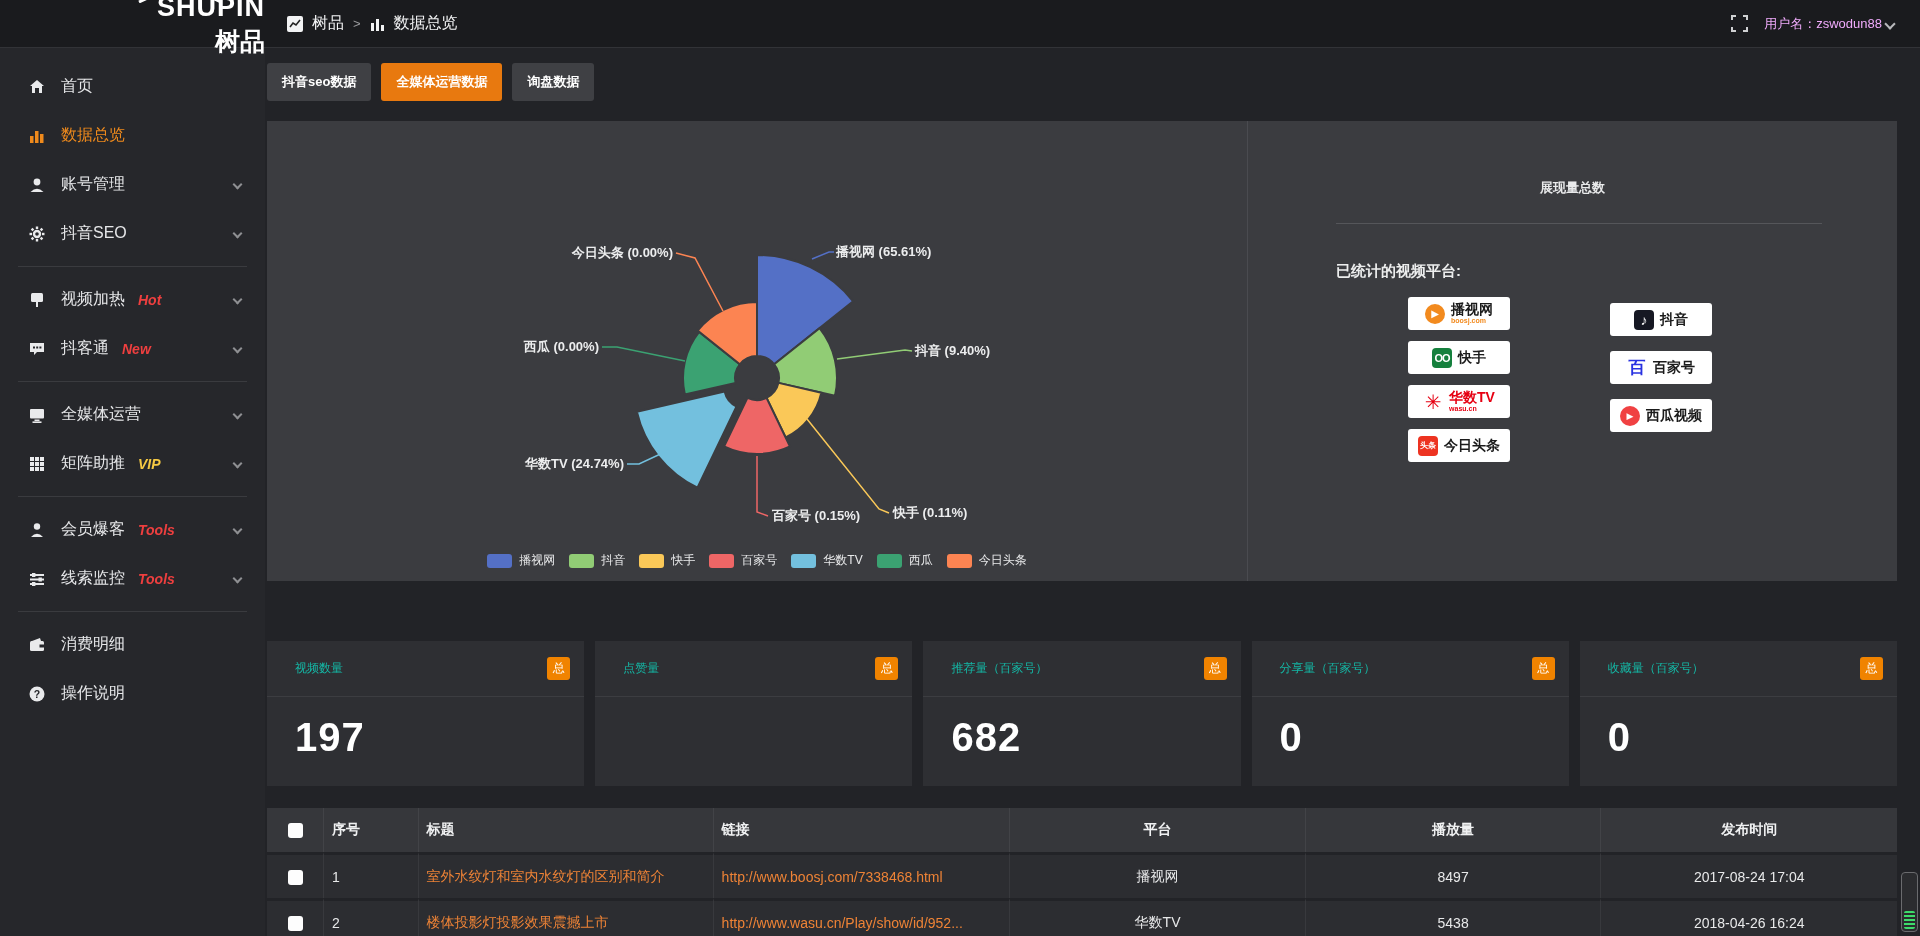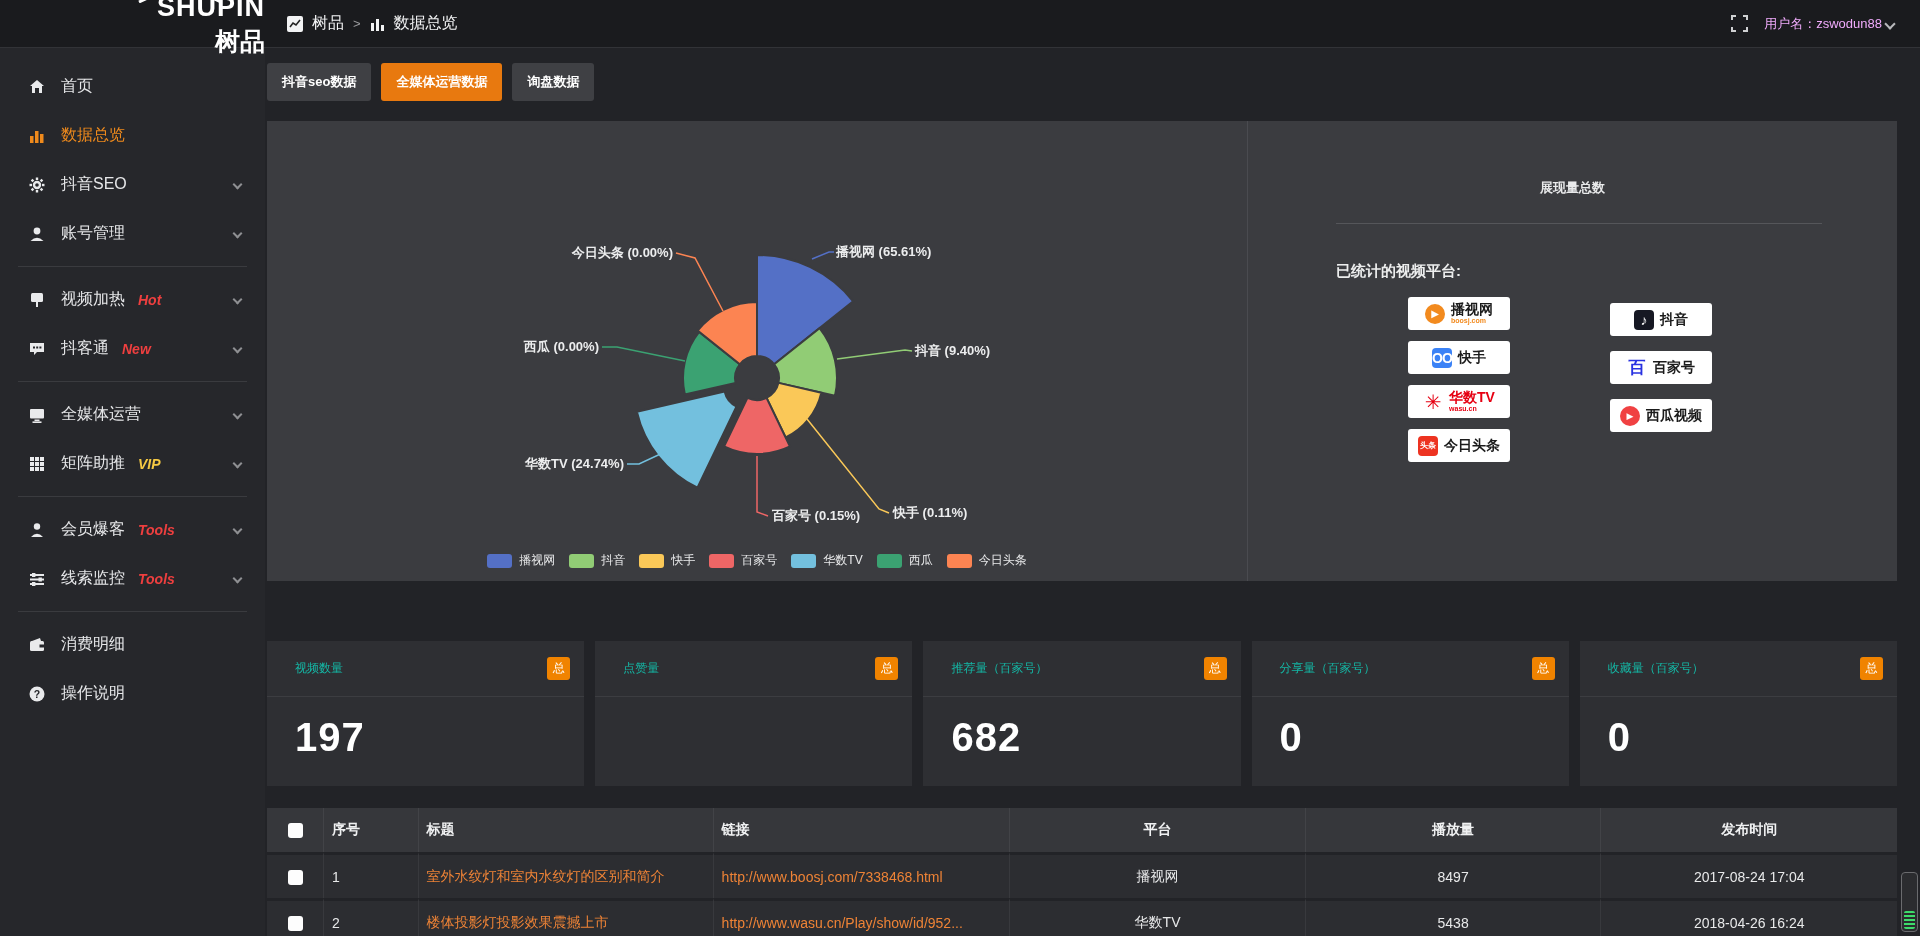--- a/index.html
+++ b/index.html
@@ -144,44 +144,44 @@
           <rect x="2" y="9" width="3.5" height="7" fill="#ef8a1c"></rect>
           <rect x="7" y="4" width="3.5" height="12" fill="#ef8a1c"></rect>
           <rect x="12" y="7" width="3.5" height="9" fill="#ef8a1c"></rect>
         </svg>
       </span>
       <span class="lab">数据总览</span>
     </div>
     <div class="side-item">
       <span class="ic">
         <svg width="18" height="18" viewBox="0 0 18 18">
+          <circle cx="9" cy="6" r="3.4" fill="#e9eaec"></circle>
+          <path d="M2.5 16 Q9 9.5 15.5 16 Z" fill="#e9eaec"></path>
+        </svg>
+      </span>
+      <span class="lab">账号管理</span>
+      <span class="side-chev"></span>
+    </div>
+    <div class="side-item">
+      <span class="ic">
+        <svg width="18" height="18" viewBox="0 0 18 18">
           <circle cx="9" cy="9" r="3" fill="none" stroke="#e9eaec" stroke-width="2.4"></circle>
           <g stroke="#e9eaec" stroke-width="2.4">
             <path d="M9 1.5 V4"></path>
             <path d="M9 14 V16.5"></path>
             <path d="M1.5 9 H4"></path>
             <path d="M14 9 H16.5"></path>
             <path d="M3.6 3.6 L5.4 5.4"></path>
             <path d="M12.6 12.6 L14.4 14.4"></path>
             <path d="M3.6 14.4 L5.4 12.6"></path>
             <path d="M12.6 5.4 L14.4 3.6"></path>
           </g>
         </svg>
       </span>
       <span class="lab">抖音SEO</span>
-      <span class="side-chev"></span>
-    </div>
-    <div class="side-item">
-      <span class="ic">
-        <svg width="18" height="18" viewBox="0 0 18 18">
-          <circle cx="9" cy="6" r="3.4" fill="#e9eaec"></circle>
-          <path d="M2.5 16 Q9 9.5 15.5 16 Z" fill="#e9eaec"></path>
-        </svg>
-      </span>
-      <span class="lab">账号管理</span>
       <span class="side-chev"></span>
     </div>
     <div class="side-divider"></div>
     <div class="side-item">
       <span class="ic">
         <svg width="18" height="18" viewBox="0 0 18 18">
           <rect x="3" y="2" width="12" height="9" rx="1.5" fill="#e9eaec"></rect>
           <rect x="8" y="11" width="2" height="5" fill="#e9eaec"></rect>
         </svg>
       </span>
@@ -360,21 +360,21 @@
       <div class="plat-cols">
         <div class="plat-col" id="plat-left">
               <div class="plat-card">
                 <span class="pic" style="background:#f28a1e;border-radius:50%;font-size:10px;">▶</span>
                 <span class="plat-text">
                   <span class="plat-name" style="color:#1b1b1b">播视网</span>
                   <span class="plat-sub" style="color:#f28a1e">boosj.com</span>
                 </span>
               </div>
               <div class="plat-card">
-                <span class="pic" style="background:#3b82f6;font-size:14px;letter-spacing:-1px;">OO</span>
+                <span class="pic" style="background:#15803d;font-size:11px;letter-spacing:-1px;">OO</span>
                 <span class="plat-name" style="color:#1b1b1b">快手</span>
               </div>
               <div class="plat-card">
                 <span class="pic" style="background:transparent;color:#e60012;font-size:20px;">✳</span>
                 <span class="plat-text">
                   <span class="plat-name" style="color:#e60012">华数TV</span>
                   <span class="plat-sub" style="color:#e60012">wasu.cn</span>
                 </span>
               </div>
               <div class="plat-card">

